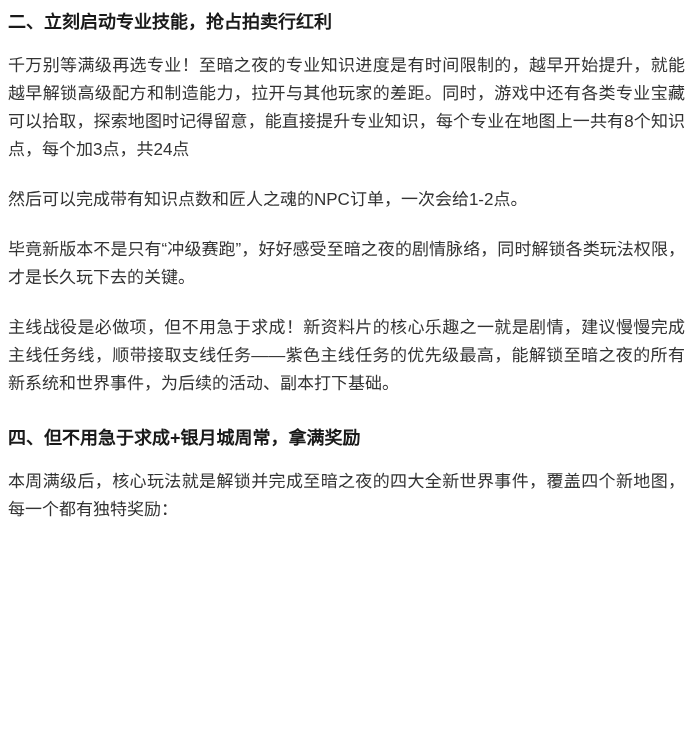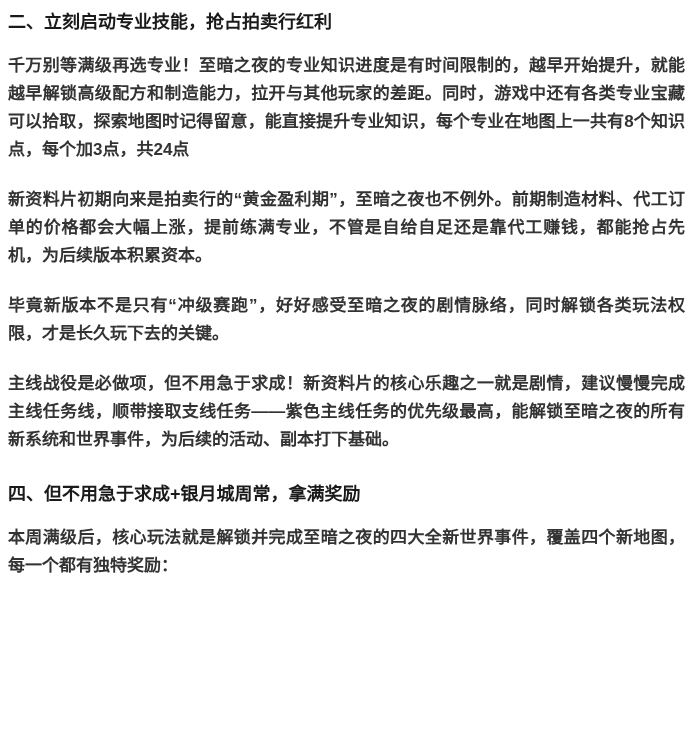--- a/index.html
+++ b/index.html
@@ -25,38 +25,38 @@
     font-weight: bold;
     color: #1a1a1a;
     margin: 28px 0 18px 0;
     text-align: left;
   }
   .article h3:first-child {
     margin-top: 2px;
   }
   .article p {
     margin: 0 0 22px 0;
-    font-weight: bold;
+    font-weight: normal;
   }
   .article p:last-child {
     margin-bottom: 0;
   }
 </style>
 </head>
 <body>
 
 <div class="page">
   <div class="article">
 
     <h3>二、立刻启动专业技能，抢占拍卖行红利</h3>
 
     <p>千万别等满级再选专业！至暗之夜的专业知识进度是有时间限制的，越早开始提升，就能越早解锁高级配方和制造能力，拉开与其他玩家的差距。同时，游戏中还有各类专业宝藏可以拾取，探索地图时记得留意，能直接提升专业知识，每个专业在地图上一共有8个知识点，每个加3点，共24点</p>
 
+    <p>然后可以完成带有知识点数和匠人之魂的NPC订单，一次会给1-2点。</p>
 
-    <p>新资料片初期向来是拍卖行的“黄金盈利期”，至暗之夜也不例外。前期制造材料、代工订单的价格都会大幅上涨，提前练满专业，不管是自给自足还是靠代工赚钱，都能抢占先机，为后续版本积累资本。</p>
 
 
 
     <p>毕竟新版本不是只有“冲级赛跑”，好好感受至暗之夜的剧情脉络，同时解锁各类玩法权限，才是长久玩下去的关键。</p>
 
     <p>主线战役是必做项，但不用急于求成！新资料片的核心乐趣之一就是剧情，建议慢慢完成主线任务线，顺带接取支线任务——紫色主线任务的优先级最高，能解锁至暗之夜的所有新系统和世界事件，为后续的活动、副本打下基础。</p>
 
     <h3>四、但不用急于求成+银月城周常，拿满奖励</h3>
 
     <p>本周满级后，核心玩法就是解锁并完成至暗之夜的四大全新世界事件，覆盖四个新地图，每一个都有独特奖励：</p>

